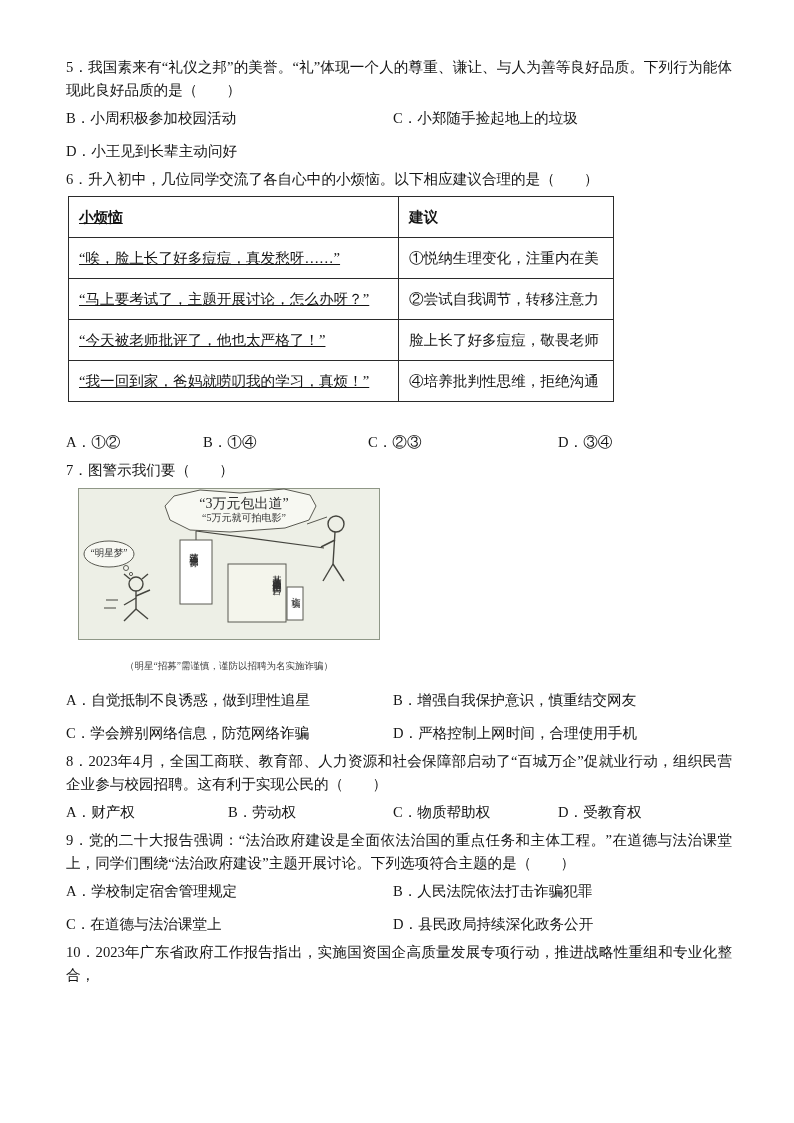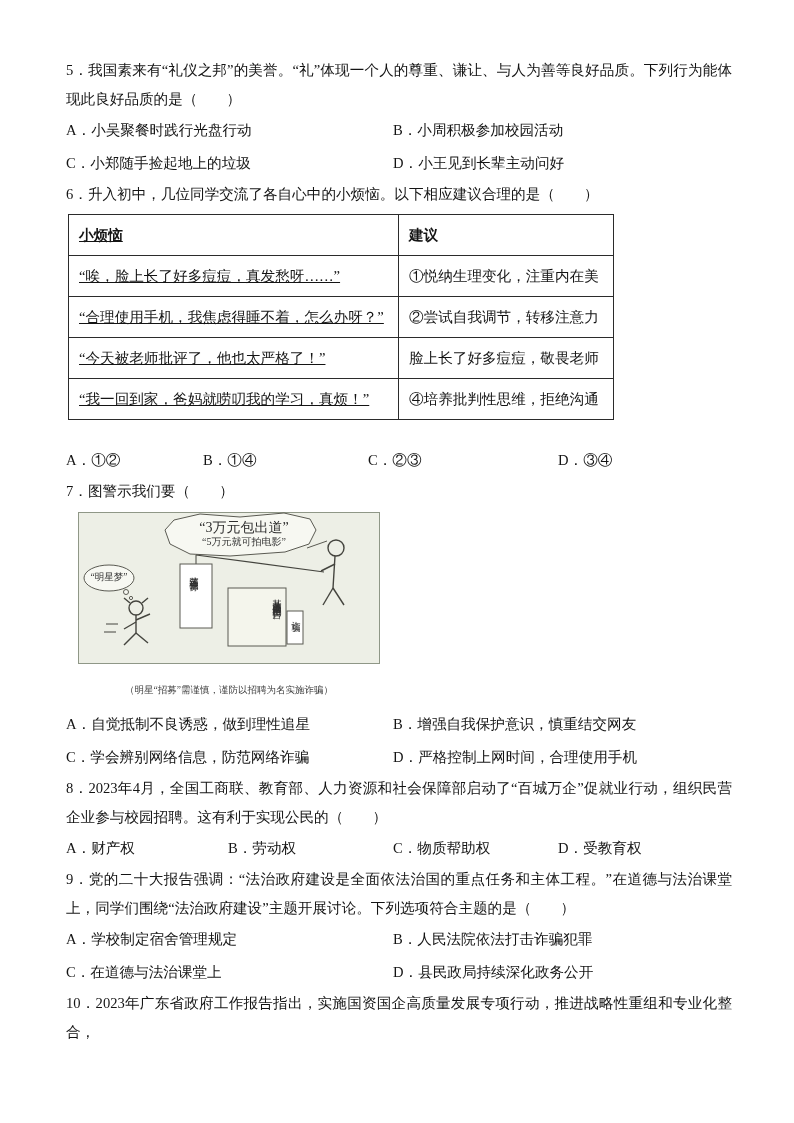--- a/index.html
+++ b/index.html
@@ -6,21 +6,21 @@
   html, body { background: #ffffff; }
   body {
     width: 794px; height: 1123px;
     margin: 0 auto;
     font-family: "Liberation Serif", "DejaVu Serif", serif;
     font-size: 14.6px;
     color: #141414;
     overflow: hidden;
   }
   .page { padding: 56px 62px 0 66px; }
-  .para { line-height: 29px; text-align: justify; }
+  .para { line-height: 23px; text-align: justify; }
   .opts { display: flex; flex-wrap: wrap; }
   .opt  { line-height: 33px; white-space: nowrap; }
   .two .opt:nth-child(odd)  { width: 327px; }
   .two .opt:nth-child(even) { flex: 1; }
   .row4 .opt:nth-child(4) { flex: 1; }
   .optrow-q6 .opt:nth-child(1) { width: 137px; }
   .optrow-q6 .opt:nth-child(2) { width: 165px; }
   .optrow-q6 .opt:nth-child(3) { width: 190px; }
   .optrow-q8 .opt:nth-child(1) { width: 162px; }
   .optrow-q8 .opt:nth-child(2) { width: 165px; }
@@ -55,41 +55,40 @@
   .caption { width: 302px; text-align: center; font-size: 9.5px; color: #3c3c3c; line-height: 15px; margin-top: 19px; }
 </style>
 </head>
 <body>
 
 <div class="page">
 
   <div class="q">
     <div class="para">5．我国素来有“礼仪之邦”的美誉。“礼”体现一个人的尊重、谦让、与人为善等良好品质。下列行为能体现此良好品质的是（　　）</div>
     <div class="opts two">
-      <div class="opt">A．小吴聚餐时践行光盘行动</div>
       <div class="opt">B．小周积极参加校园活动</div>
       <div class="opt">C．小郑随手捡起地上的垃圾</div>
       <div class="opt">D．小王见到长辈主动问好</div>
     </div>
   </div>
 
   <div class="q">
     <div class="para">6．升入初中，几位同学交流了各自心中的小烦恼。以下相应建议合理的是（　　）</div>
     <table class="worry-table">
       <tbody>
           <tr>
         <th>小烦恼</th>
         <th>建议</th>
       </tr>
       <tr>
         <td>“唉，脸上长了好多痘痘，真发愁呀……”</td>
         <td>①悦纳生理变化，注重内在美</td>
       </tr>
       <tr>
-        <td>“合理使用手机，我焦虑得睡不着，怎么办呀？”</td>
+        <td>“马上要考试了，主题开展讨论，怎么办呀？”</td>
         <td>②尝试自我调节，转移注意力</td>
       </tr>
       <tr>
         <td>“今天被老师批评了，他也太严格了！”</td>
         <td>脸上长了好多痘痘，敬畏老师</td>
       </tr>
       <tr>
         <td>“我一回到家，爸妈就唠叨我的学习，真烦！”</td>
         <td>④培养批判性思维，拒绝沟通</td>
       </tr>

